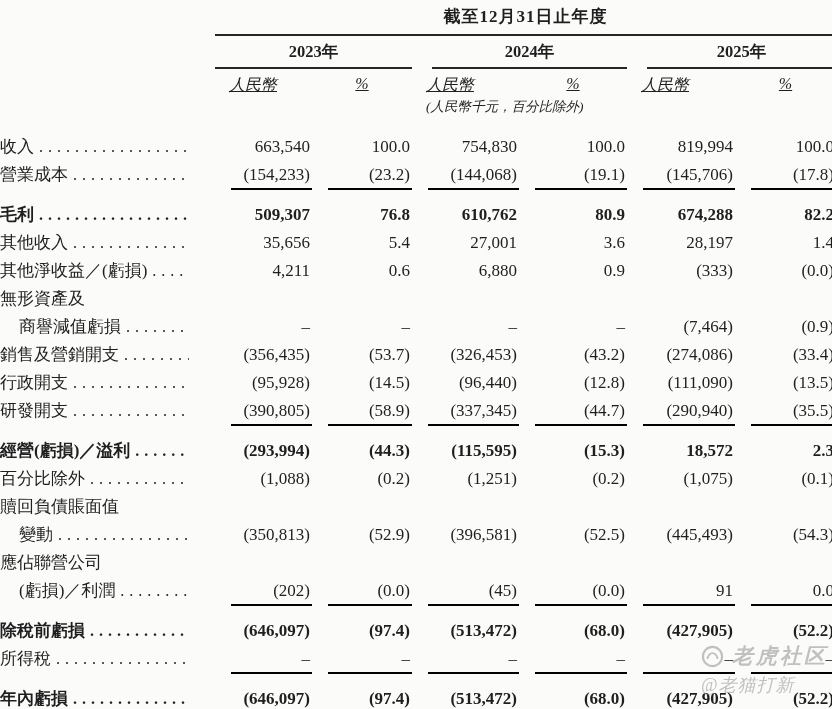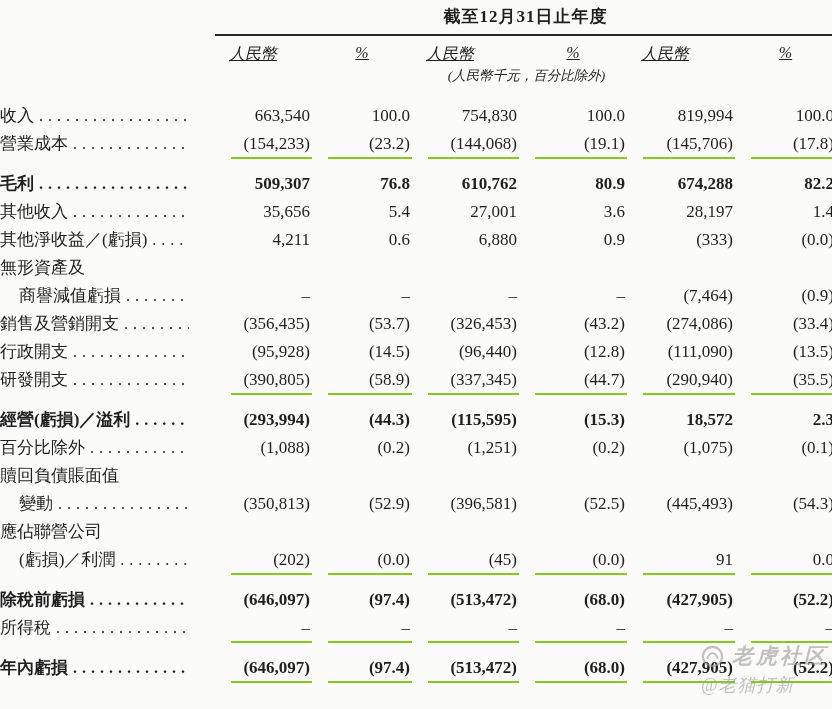--- a/index.html
+++ b/index.html
@@ -46,21 +46,21 @@
     padding-top:6px;
     text-decoration:underline;
   }
   .rmb{text-align:left;padding-left:14px;}
   .pct{text-align:center;}
   .g2{grid-column:2}.g3{grid-column:3}.g4{grid-column:4}
   .g5{grid-column:5}.g6{grid-column:6}.g7{grid-column:7}
   .note{
     grid-column:4/6;
     margin-left:14px;
-    text-align:center;
+    text-align:left;
     font-style:italic;
     font-size:13.5px;
     padding-top:2px;
     white-space:nowrap;
   }
   
   #tbody{margin-top:17px;}
   .row{
     line-height:22px;
     padding:3px 0;
@@ -83,21 +83,21 @@
     letter-spacing:5px;
     margin-left:5px;
     font-size:16px;
   }
   .num{
     text-align:right;
     padding-right:2px;
     white-space:nowrap;
   }
   .num.ul{
-    border-bottom:2px solid #84cc16;
+    border-bottom:2px solid #000000;
     margin-left:16px;
     padding-bottom:2px;
   }
   
   .watermark{
     position:absolute;
     right:4px;
     bottom:12px;
     color:rgba(155,155,155,0.62);
     pointer-events:none;
@@ -124,20 +124,25 @@
 <div class="page">
 
   <div class="grid">
     <div class="th">截至12月31日止年度</div>
   </div>
 
   <div class="grid">
     <div class="toprule"></div>
   </div>
 
+  <div class="grid">
+    <div class="yg y1">2023年</div>
+    <div class="yg y2">2024年</div>
+    <div class="yg y3">2025年</div>
+  </div>
 
   <div class="grid">
     <div class="sl rmb g2">人民幣</div>
     <div class="sl pct g3">%</div>
     <div class="sl rmb g4">人民幣</div>
     <div class="sl pct g5">%</div>
     <div class="sl rmb g6">人民幣</div>
     <div class="sl pct g7">%</div>
   </div>
 

